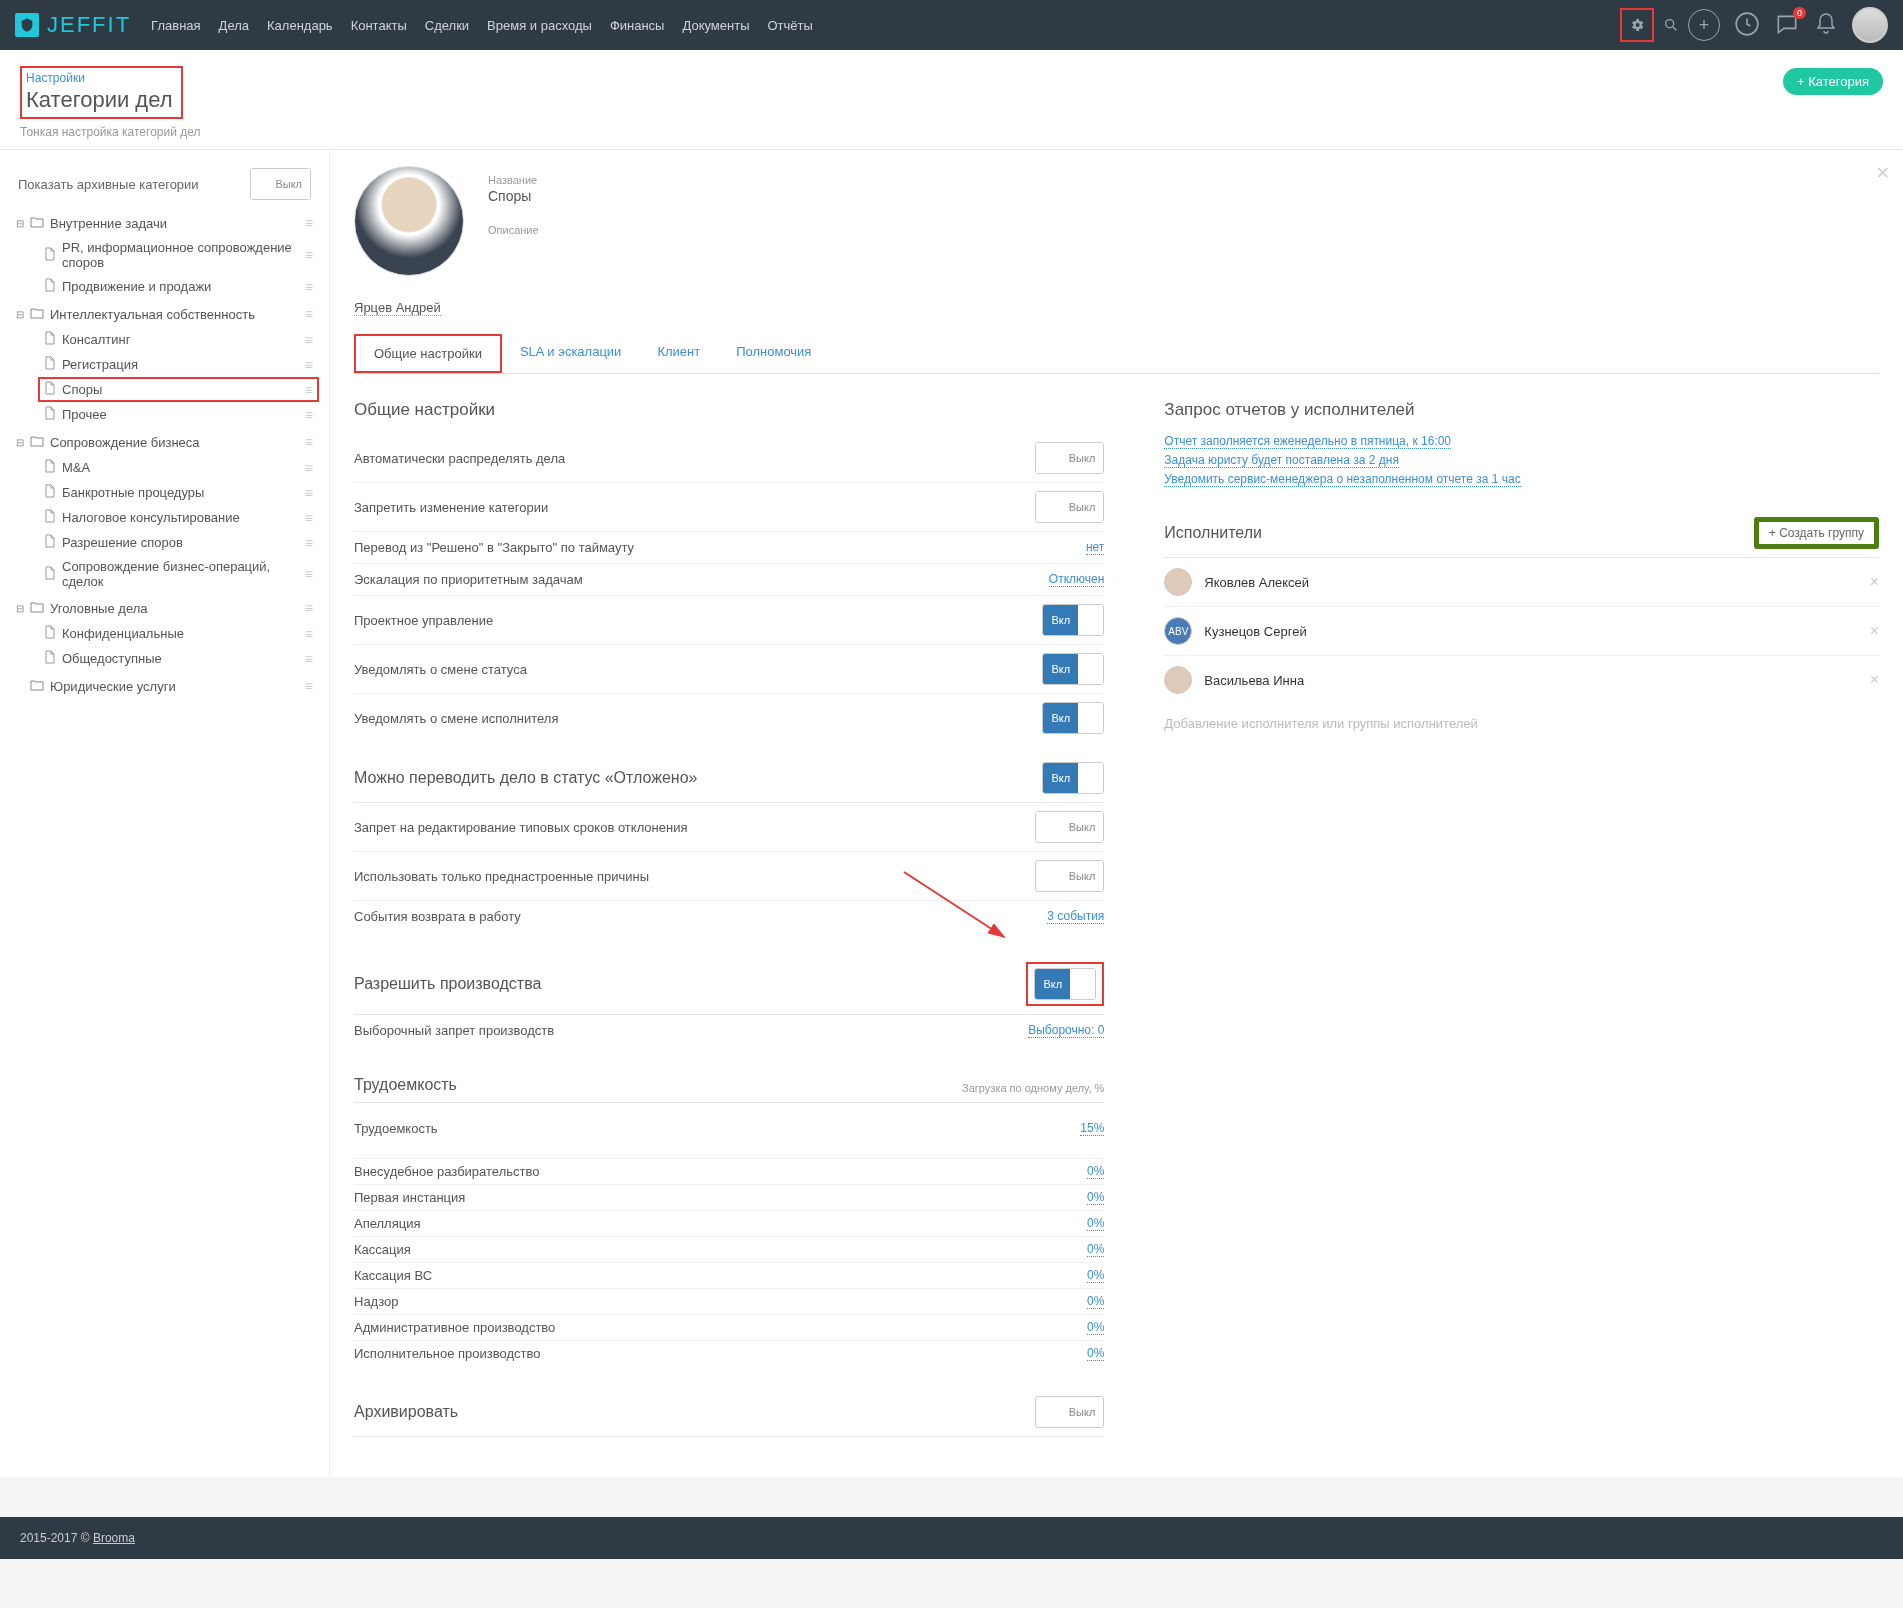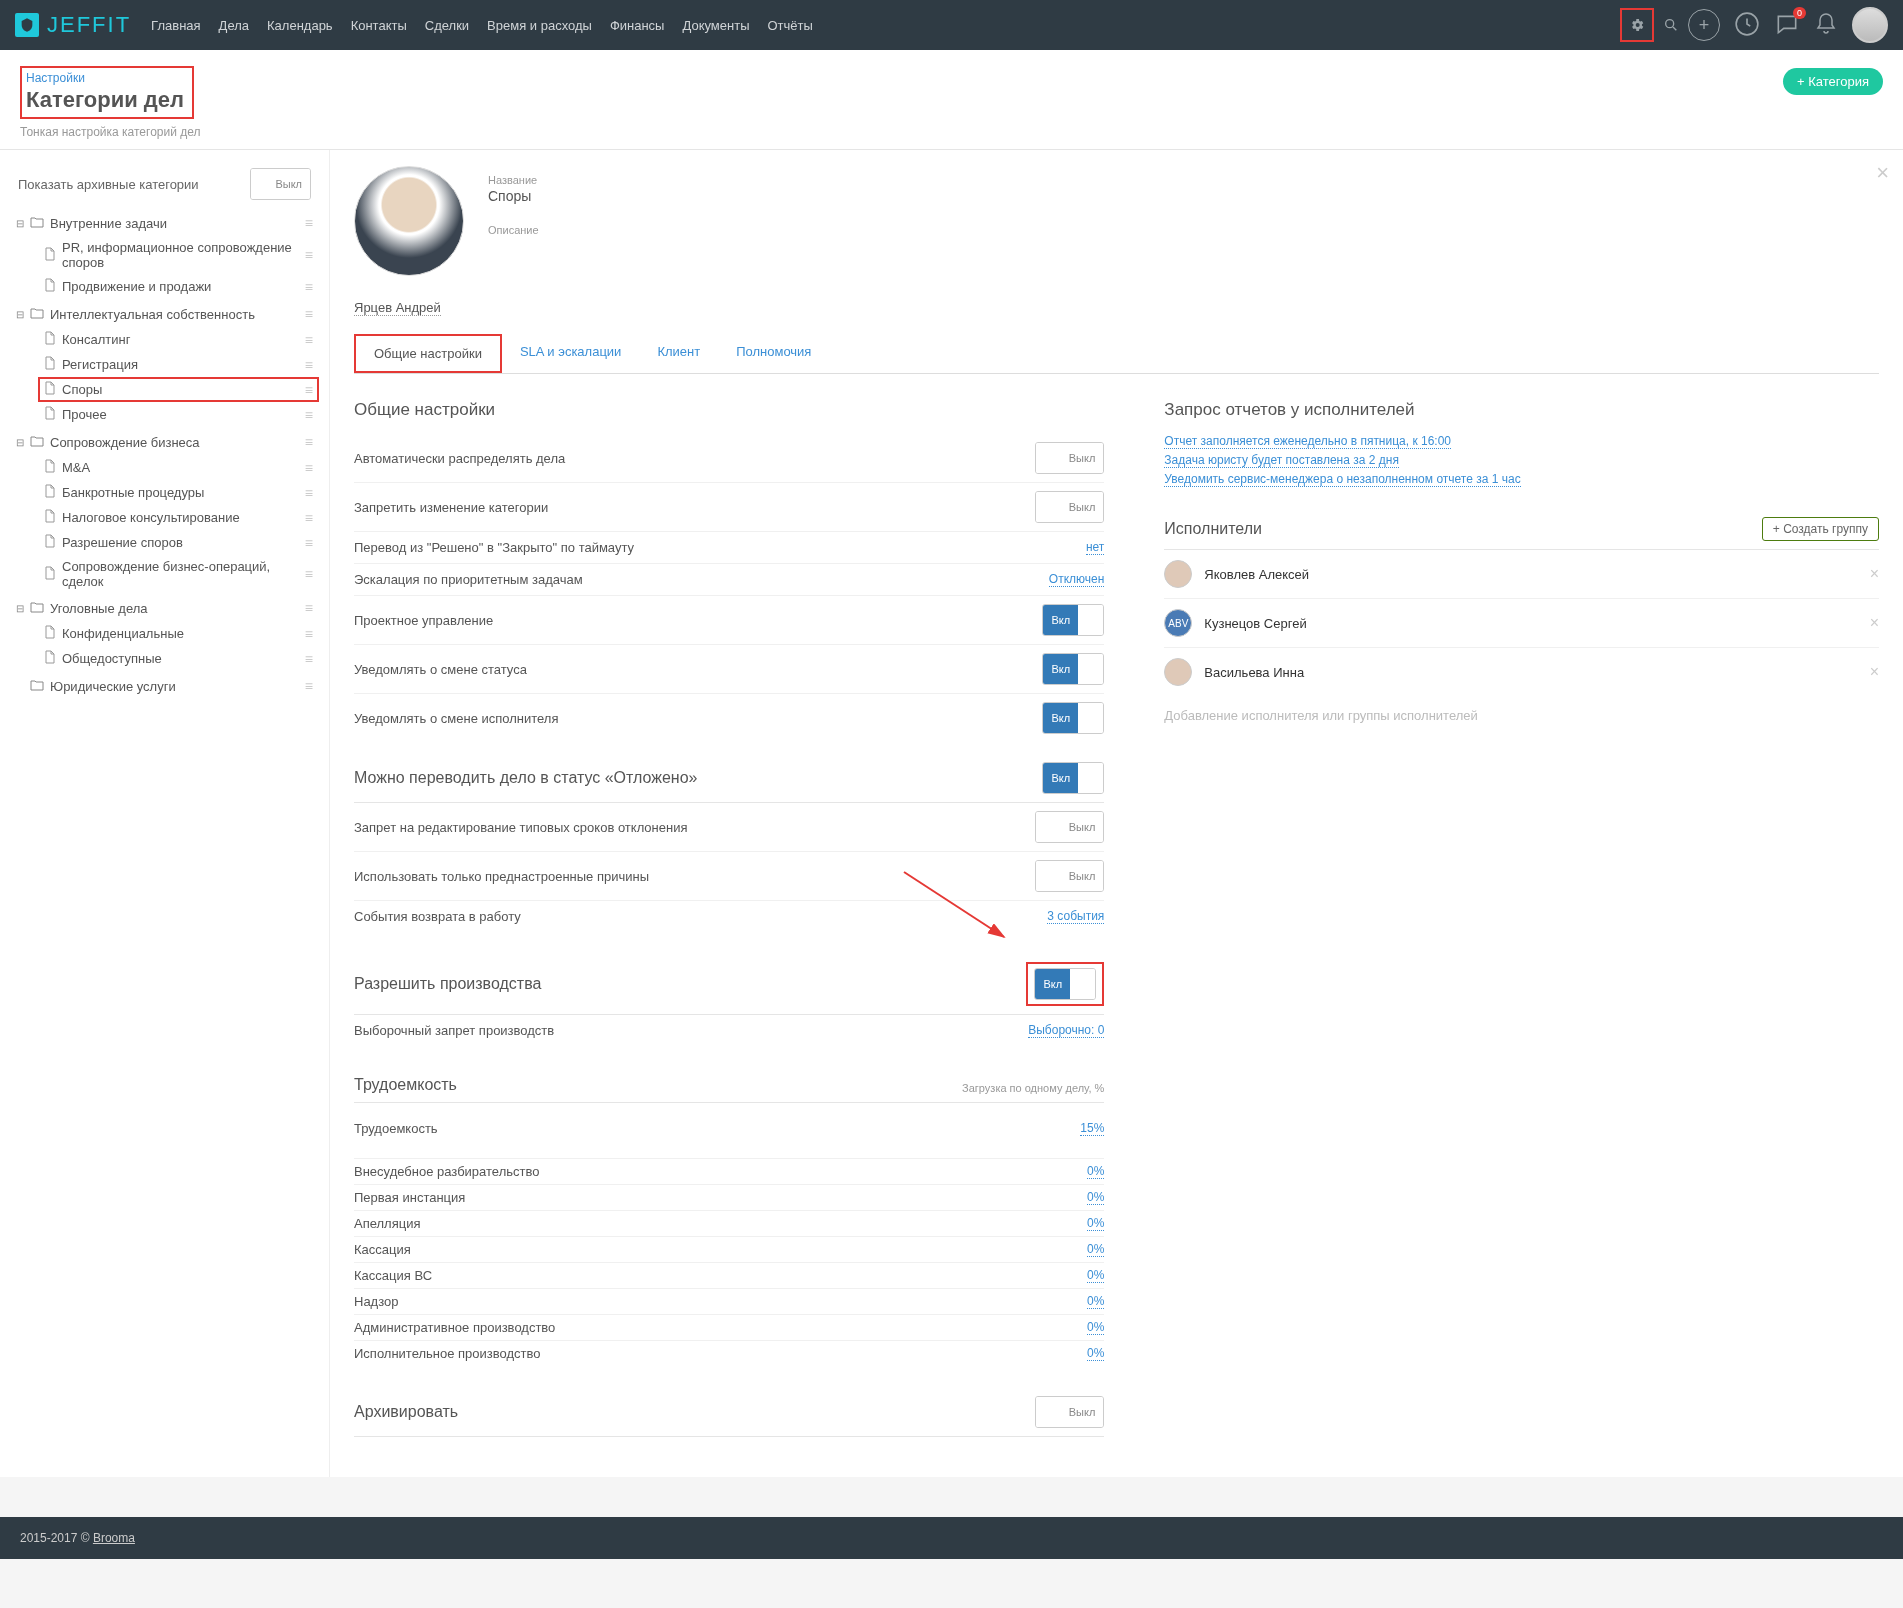--- a/index.html
+++ b/index.html
@@ -18,21 +18,21 @@
 .nav-right { display: flex; align-items: center; gap: 14px; margin-left: auto; }
 .nav-right .circle-icon { width: 32px; height: 32px; border: 1.5px solid #9aa3a8; border-radius: 50%; display: flex; align-items: center; justify-content: center; color: #9aa3a8; font-size: 18px; cursor: pointer; }
 .chat-icon { position: relative; }
 .badge { position: absolute; top: -4px; right: -6px; background: #e53935; color: #fff; font-size: 9px; border-radius: 8px; padding: 1px 4px; }
 .avatar-top { width: 36px; height: 36px; border-radius: 50%; background: linear-gradient(#ddd, #bbb); border: 2px solid #ccc; }
 
 
 .page-header { background: #fff; padding: 16px 20px 10px; border-bottom: 1px solid #e5e5e5; position: relative; }
 .breadcrumb-box { border: 2px solid #e53935; display: inline-block; padding: 2px 8px 4px 4px; }
 .breadcrumb-link { color: #3b8fd6; font-size: 12px; }
-.page-title { font-size: 22px; color: #555; font-weight: bold; margin-top: 2px; }
+.page-title { font-size: 22px; color: #555; font-weight: normal; margin-top: 2px; }
 .page-subtitle { color: #999; font-size: 12px; margin-top: 6px; }
 .btn-add-category { position: absolute; right: 20px; top: 18px; background: #1fc8a0; color: #fff; border: none; border-radius: 14px; padding: 6px 14px; font-size: 13px; cursor: pointer; }
 
 
 .main { display: flex; background: #fff; margin: 0; }
 .sidebar { width: 330px; padding: 14px 10px; border-right: 1px solid #eee; }
 .sidebar-header { display: flex; justify-content: space-between; align-items: center; padding: 4px 8px 10px; color: #666; font-size: 13px; }
 .toggle { display: inline-flex; border: 1px solid #ccc; border-radius: 3px; overflow: hidden; height: 32px; font-size: 11px; cursor: pointer; }
 .toggle span { padding: 2px 8px; display: flex; align-items: center; }
 .toggle .on { background: #337ab7; color: #fff; }
@@ -74,21 +74,21 @@
 .setting-row { display: flex; justify-content: space-between; align-items: center; padding: 8px 0; border-top: 1px solid #f0f0f0; font-size: 13px; color: #555; }
 .setting-row:first-of-type { border-top: none; }
 .link-val { color: #3b8fd6; border-bottom: 1px dotted #3b8fd6; cursor: pointer; font-size: 12px; }
 .hr-title { border-bottom: 1px solid #e5e5e5; padding-bottom: 8px; margin-top: 20px; display: flex; justify-content: space-between; align-items: center; }
 .hr-title h3 { font-size: 16px; color: #555; font-weight: normal; }
 
 .highlight-box { border: 2px solid #e53935; padding: 4px 6px; display: inline-block; }
 
 .report-links a { display: block; color: #3b8fd6; border-bottom: 1px dotted #3b8fd6; width: fit-content; margin-bottom: 4px; font-size: 12px; }
 
-.btn-outline { border: 1px solid #4d7c0f; background: #fff; color: #666; border-radius: 3px; padding: 4px 10px; font-size: 12px; cursor: pointer; }
+.btn-outline { border: 5px solid #4d7c0f; background: #fff; color: #666; border-radius: 3px; padding: 4px 10px; font-size: 12px; cursor: pointer; }
 
 .executor-row { display: flex; align-items: center; gap: 12px; padding: 10px 0; border-top: 1px solid #f0f0f0; }
 .executor-row:first-of-type { border-top: none; }
 .exec-avatar { width: 28px; height: 28px; border-radius: 50%; background: #dfc9b8; border: 1px solid #ccc; }
 .exec-avatar.blue { background: #4a7bb5; color: #fff; display: flex; align-items: center; justify-content: center; font-size: 10px; }
 .exec-remove { margin-left: auto; color: #ccc; cursor: pointer; font-size: 16px; }
 .exec-add { color: #bbb; padding: 12px 0; font-size: 13px; }
 
 
 .arrow-svg { position: absolute; pointer-events: none; }

